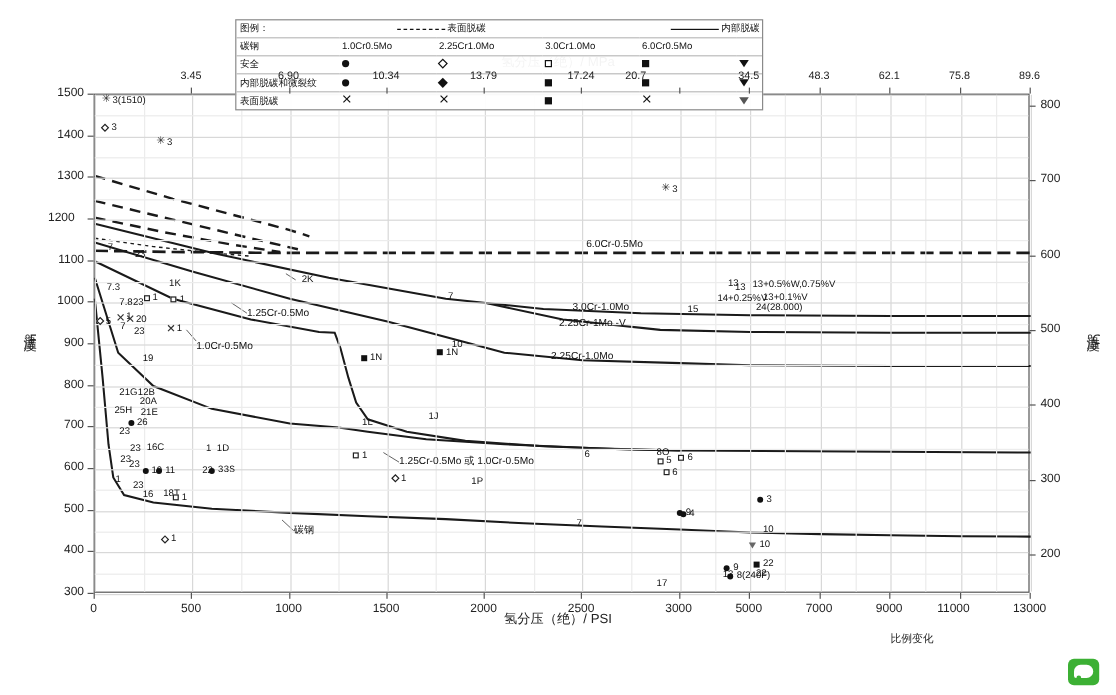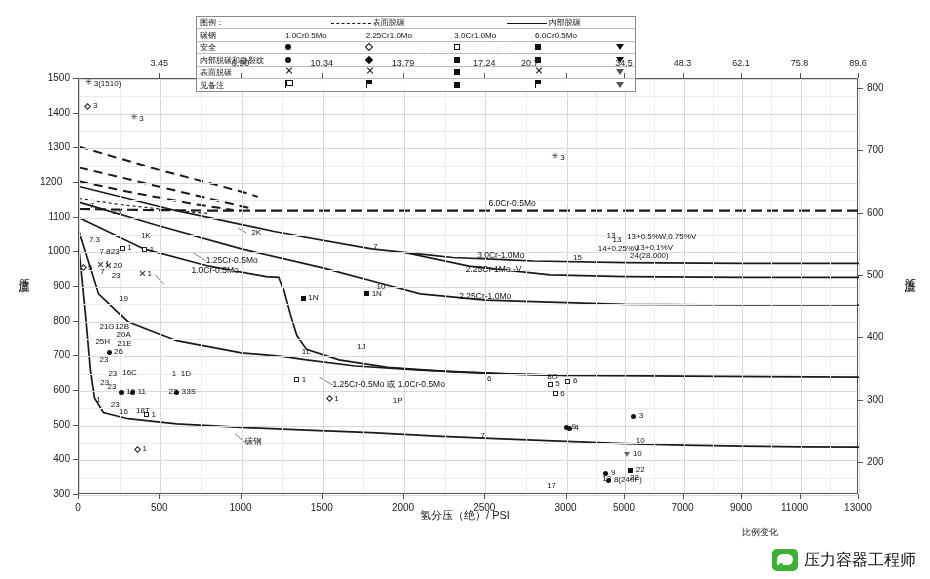--- a/index.html
+++ b/index.html
@@ -189,21 +189,21 @@
       <div class="gl h minor" style="top: 156px;"></div>
       <div class="gl h minor" style="top: 121.333px;"></div>
       <div class="gl h minor" style="top: 86.6667px;"></div>
       <div class="gl h minor" style="top: 52px;"></div>
       <div class="gl h minor" style="top: 17.3333px;"></div>
       <div class="curve-label" style="left: 409.5px; top: 119.493px;">6.0Cr-0.5Mo</div>
       <div class="curve-label" style="left: 398.125px; top: 170.8px;">3.0Cr-1.0Mo</div>
       <div class="curve-label" style="left: 386.75px; top: 185.36px;">2.25Cr-1Mo -V</div>
       <div class="curve-label" style="left: 380.25px; top: 211.707px;">2.25Cr-1.0Mo</div>
       <div class="curve-label" style="left: 126.75px; top: 176px;">1.25Cr-0.5Mo</div>
-      <div class="curve-label" style="left: 84.5px; top: 186px; margin-left: 28px;">1.0Cr-0.5Mo</div>
+      <div class="curve-label" style="left: 84.5px; top: 204px;">1.0Cr-0.5Mo</div>
       <div class="curve-label" style="left: 253.5px; top: 300.107px;">1.25Cr-0.5Mo 或 1.0Cr-0.5Mo</div>
       <div class="curve-label" style="left: 165.75px; top: 357.307px;">碳钢</div>
       <div class="pt star" style="left: 9.75px; top: 4.50667px;">✳</div>
       <div class="ptlbl" style="left: 14.75px; top: -0.493333px;">3(1510)</div>
       <div class="pt odia" style="left: 8.9375px; top: 27.04px;"></div>
       <div class="ptlbl" style="left: 13.9375px; top: 22.04px;">3</div>
       <div class="pt star" style="left: 55.25px; top: 39.8667px;">✳</div>
       <div class="ptlbl" style="left: 60.25px; top: 34.8667px;">3</div>
       <div class="pt star" style="left: 476.125px; top: 79.04px;">✳</div>
       <div class="ptlbl" style="left: 481.125px; top: 74.04px;">3</div>
@@ -309,21 +309,21 @@
 
   <div id="legend">
     <table>
       <tbody>
           <tr>
         <td class="lgname">图例：</td>
         <td colspan="2" style="text-align:center;">
           <span class="ls-dash"></span>
           <span>表面脱碳</span>
         </td>
-        <td colspan="3" style="text-align:center;">
+        <td colspan="3" style="text-align:right;">
           <span class="ls-solid"></span>
           <span>内部脱碳</span>
         </td>
       </tr>
       <tr class="lgrow">
         <td class="lgname">碳钢</td>
         <td>1.0Cr0.5Mo</td>
         <td>2.25Cr1.0Mo</td>
         <td>3.0Cr1.0Mo</td>
         <td>6.0Cr0.5Mo</td>
@@ -346,35 +346,26 @@
         <td><span class="mk mk-tri"></span></td>
       </tr>
       <tr class="lgrow">
         <td class="lgname">表面脱碳</td>
         <td><span class="mk mk-x"></span></td>
         <td><span class="mk mk-x"></span></td>
         <td><span class="mk mk-sq"></span></td>
         <td><span class="mk mk-x"></span></td>
         <td><span class="mk mk-otri"></span></td>
       </tr>
-      <tr class="lgrow">
-        <td class="lgname">见备注</td>
-        <td><span class="mk mk-flago"></span></td>
-        <td><span class="mk mk-flag"></span></td>
-        <td><span class="mk mk-sq"></span></td>
-        <td><span class="mk mk-flag"></span></td>
-        <td><span class="mk mk-otri"></span></td>
-      </tr>
     </tbody>
       </table>
   </div>
 
   <div id="wm">
     <div class="ic"></div>
-    <div class="txt">压力容器工程师</div>
   </div>
 
 <div class="tick b" style="left: 78px; top: 494px;"></div>
     <div class="lbl f10" style="left: 62px; top: 502px; width: 32px; text-align: center;">0</div>
     <div class="tick b" style="left: 159.25px; top: 494px;"></div>
     <div class="lbl f10" style="left: 143.25px; top: 502px; width: 32px; text-align: center;">500</div>
     <div class="tick b" style="left: 240.5px; top: 494px;"></div>
     <div class="lbl f10" style="left: 224.5px; top: 502px; width: 32px; text-align: center;">1000</div>
     <div class="tick b" style="left: 321.75px; top: 494px;"></div>
     <div class="lbl f10" style="left: 305.75px; top: 502px; width: 32px; text-align: center;">1500</div>

